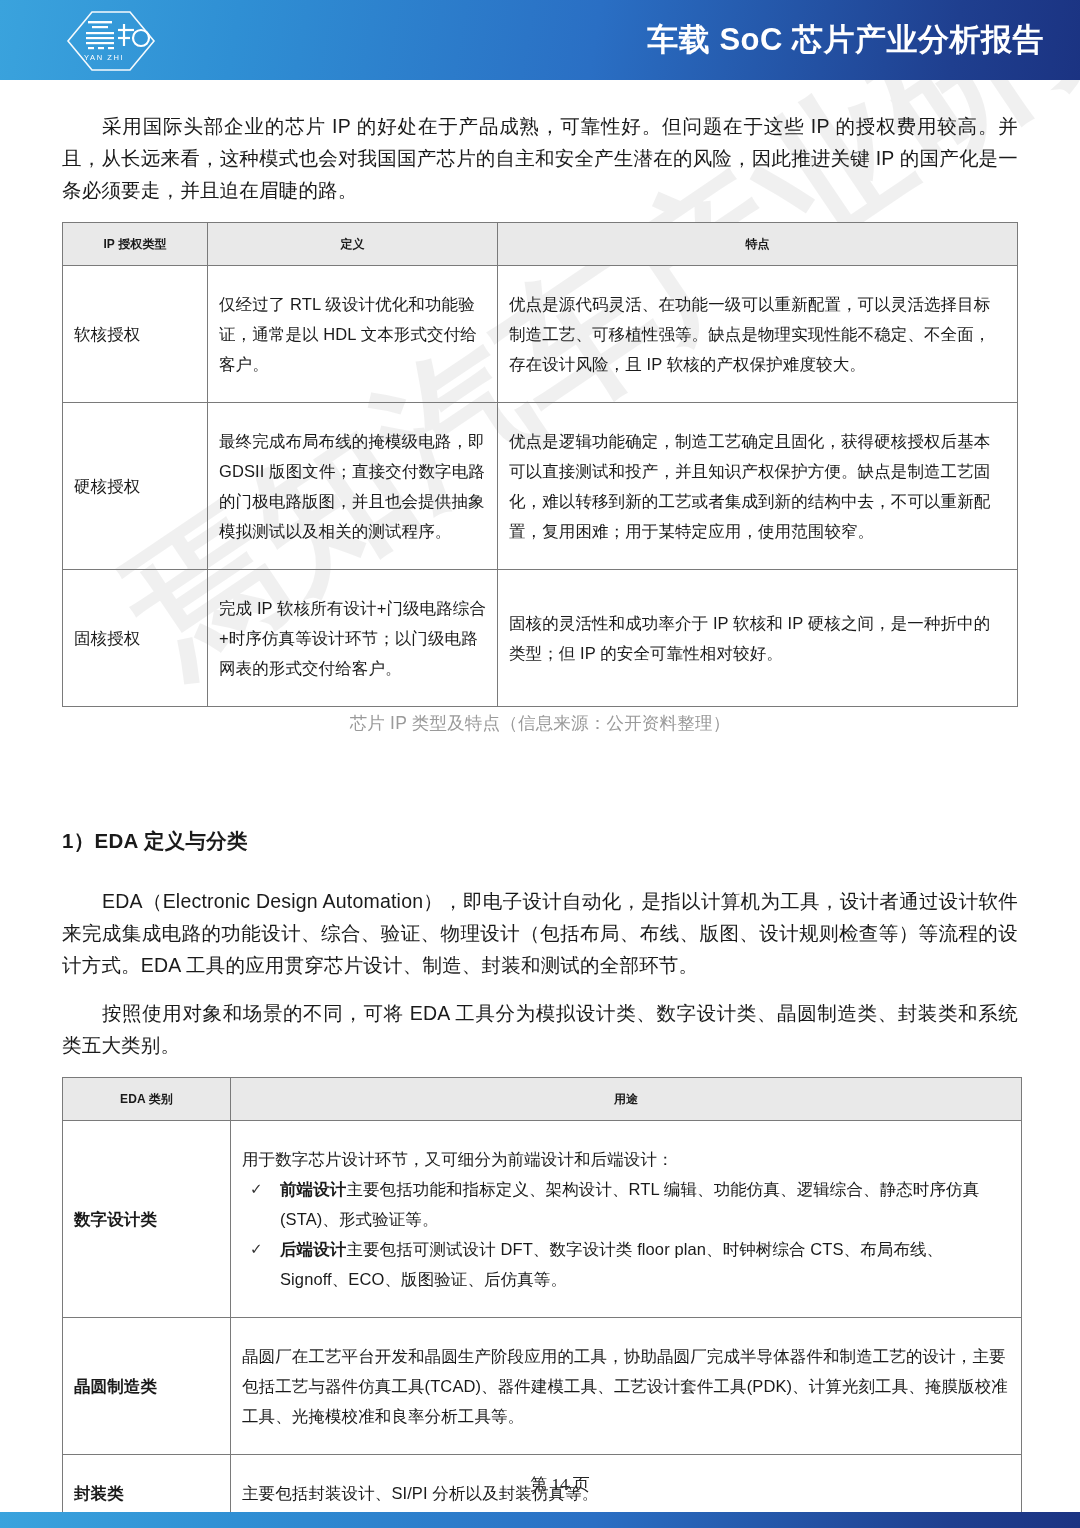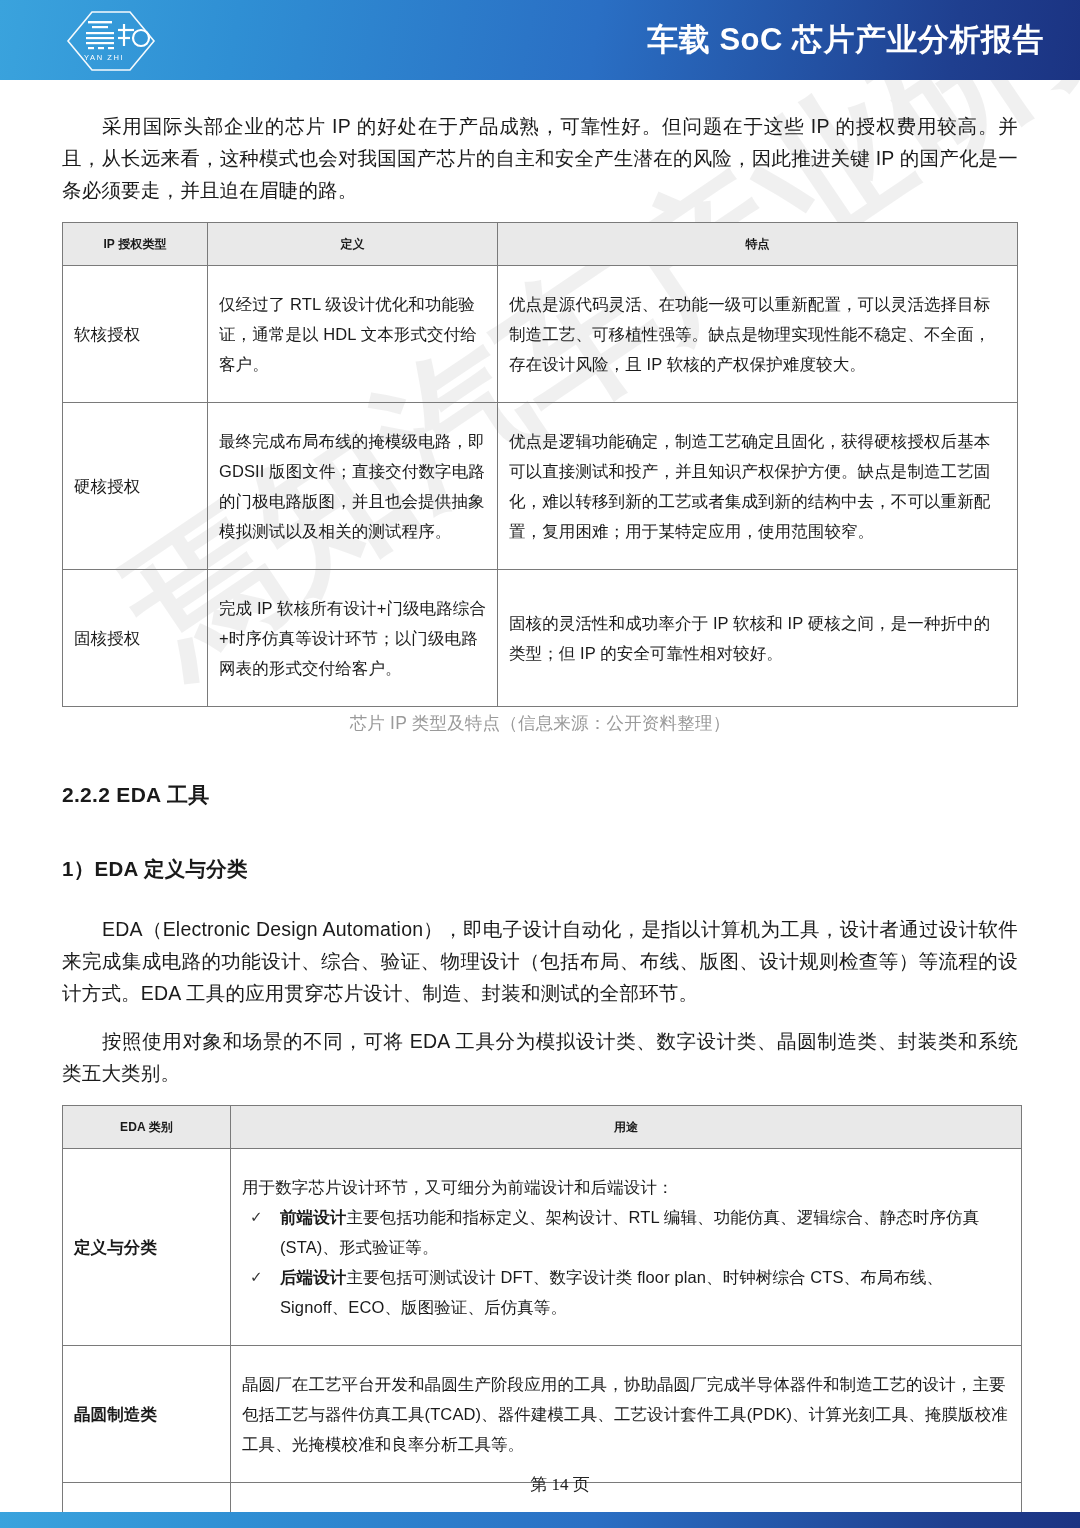--- a/index.html
+++ b/index.html
@@ -259,21 +259,20 @@
         <td>完成 IP 软核所有设计+门级电路综合+时序仿真等设计环节；以门级电路网表的形式交付给客户。</td>
         <td>固核的灵活性和成功率介于 IP 软核和 IP 硬核之间，是一种折中的类型；但 IP 的安全可靠性相对较好。</td>
       </tr>
     </tbody>
   </table>
 
   <div class="caption">芯片 IP 类型及特点（信息来源：公开资料整理）</div>
 
   <div class="gap-lg"></div>
 
-  <h3 class="sec-head">2.2.2 EDA 工具</h3>
 
   <div class="gap-lg"></div>
 
   <h4 class="sub-head">1）EDA 定义与分类</h4>
 
   <div class="gap-md"></div>
 
   <p class="para indent">EDA（Electronic Design Automation），即电子设计自动化，是指以计算机为工具，设计者通过设计软件来完成集成电路的功能设计、综合、验证、物理设计（包括布局、布线、版图、设计规则检查等）等流程的设计方式。EDA 工具的应用贯穿芯片设计、制造、封装和测试的全部环节。</p>
 
   <div class="gap-sm"></div>
@@ -288,21 +287,21 @@
         <col>
       </colgroup>
     <thead>
       <tr>
         <th>EDA 类别</th>
         <th>用途</th>
       </tr>
     </thead>
     <tbody>
       <tr>
-        <td class="cat-cell-b">定义与分类</td>
+        <td class="cat-cell-b">数字设计类</td>
         <td>
           <div>用于数字芯片设计环节，又可细分为前端设计和后端设计：</div>
           <ul class="chk">
             <li>
               <span class="tick">✓</span>
               <span class="bold-run">前端设计</span><span>主要包括功能和指标定义、架构设计、RTL 编辑、功能仿真、逻辑综合、静态时序仿真(STA)、形式验证等。</span>
             </li>
             <li>
               <span class="tick">✓</span>
               <span class="bold-run">后端设计</span><span>主要包括可测试设计 DFT、数字设计类 floor plan、时钟树综合 CTS、布局布线、Signoff、ECO、版图验证、后仿真等。</span>

